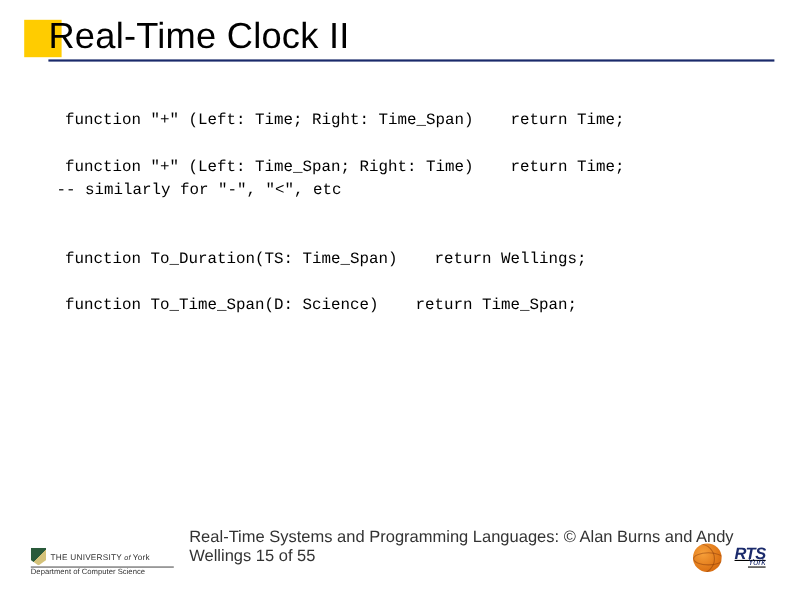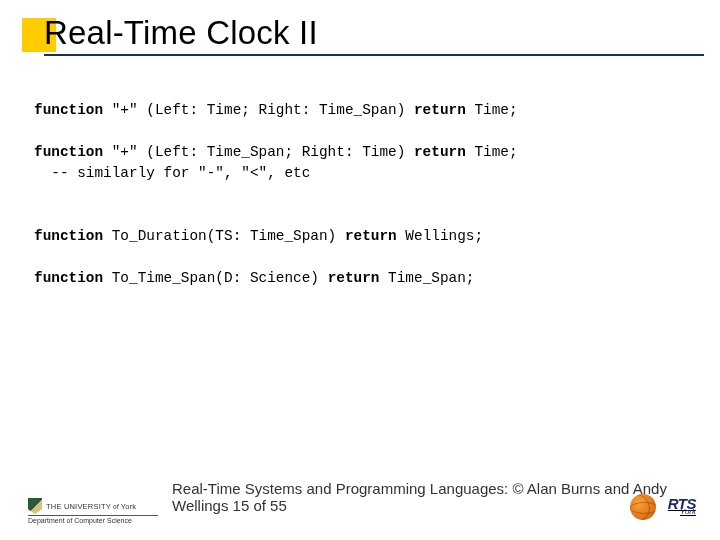--- a/index.html
+++ b/index.html
@@ -44,21 +44,21 @@
     width: 660px;
   }
   .code {
     font-family: "Courier New", Courier, monospace;
     font-size: 14.4px;
     color: #000;
     line-height: 1.46;
     white-space: pre;
     margin-left: -10px;
   }
-  .code b { font-weight: bold; }
+  .code b { font-weight: normal; margin-left: 25px; }
   .footer {
     position: absolute;
     bottom: 10px;
     left: 0;
     width: 100%;
     height: 50px;
     display: flex;
     align-items: center;
   }
   .uni-logo {

